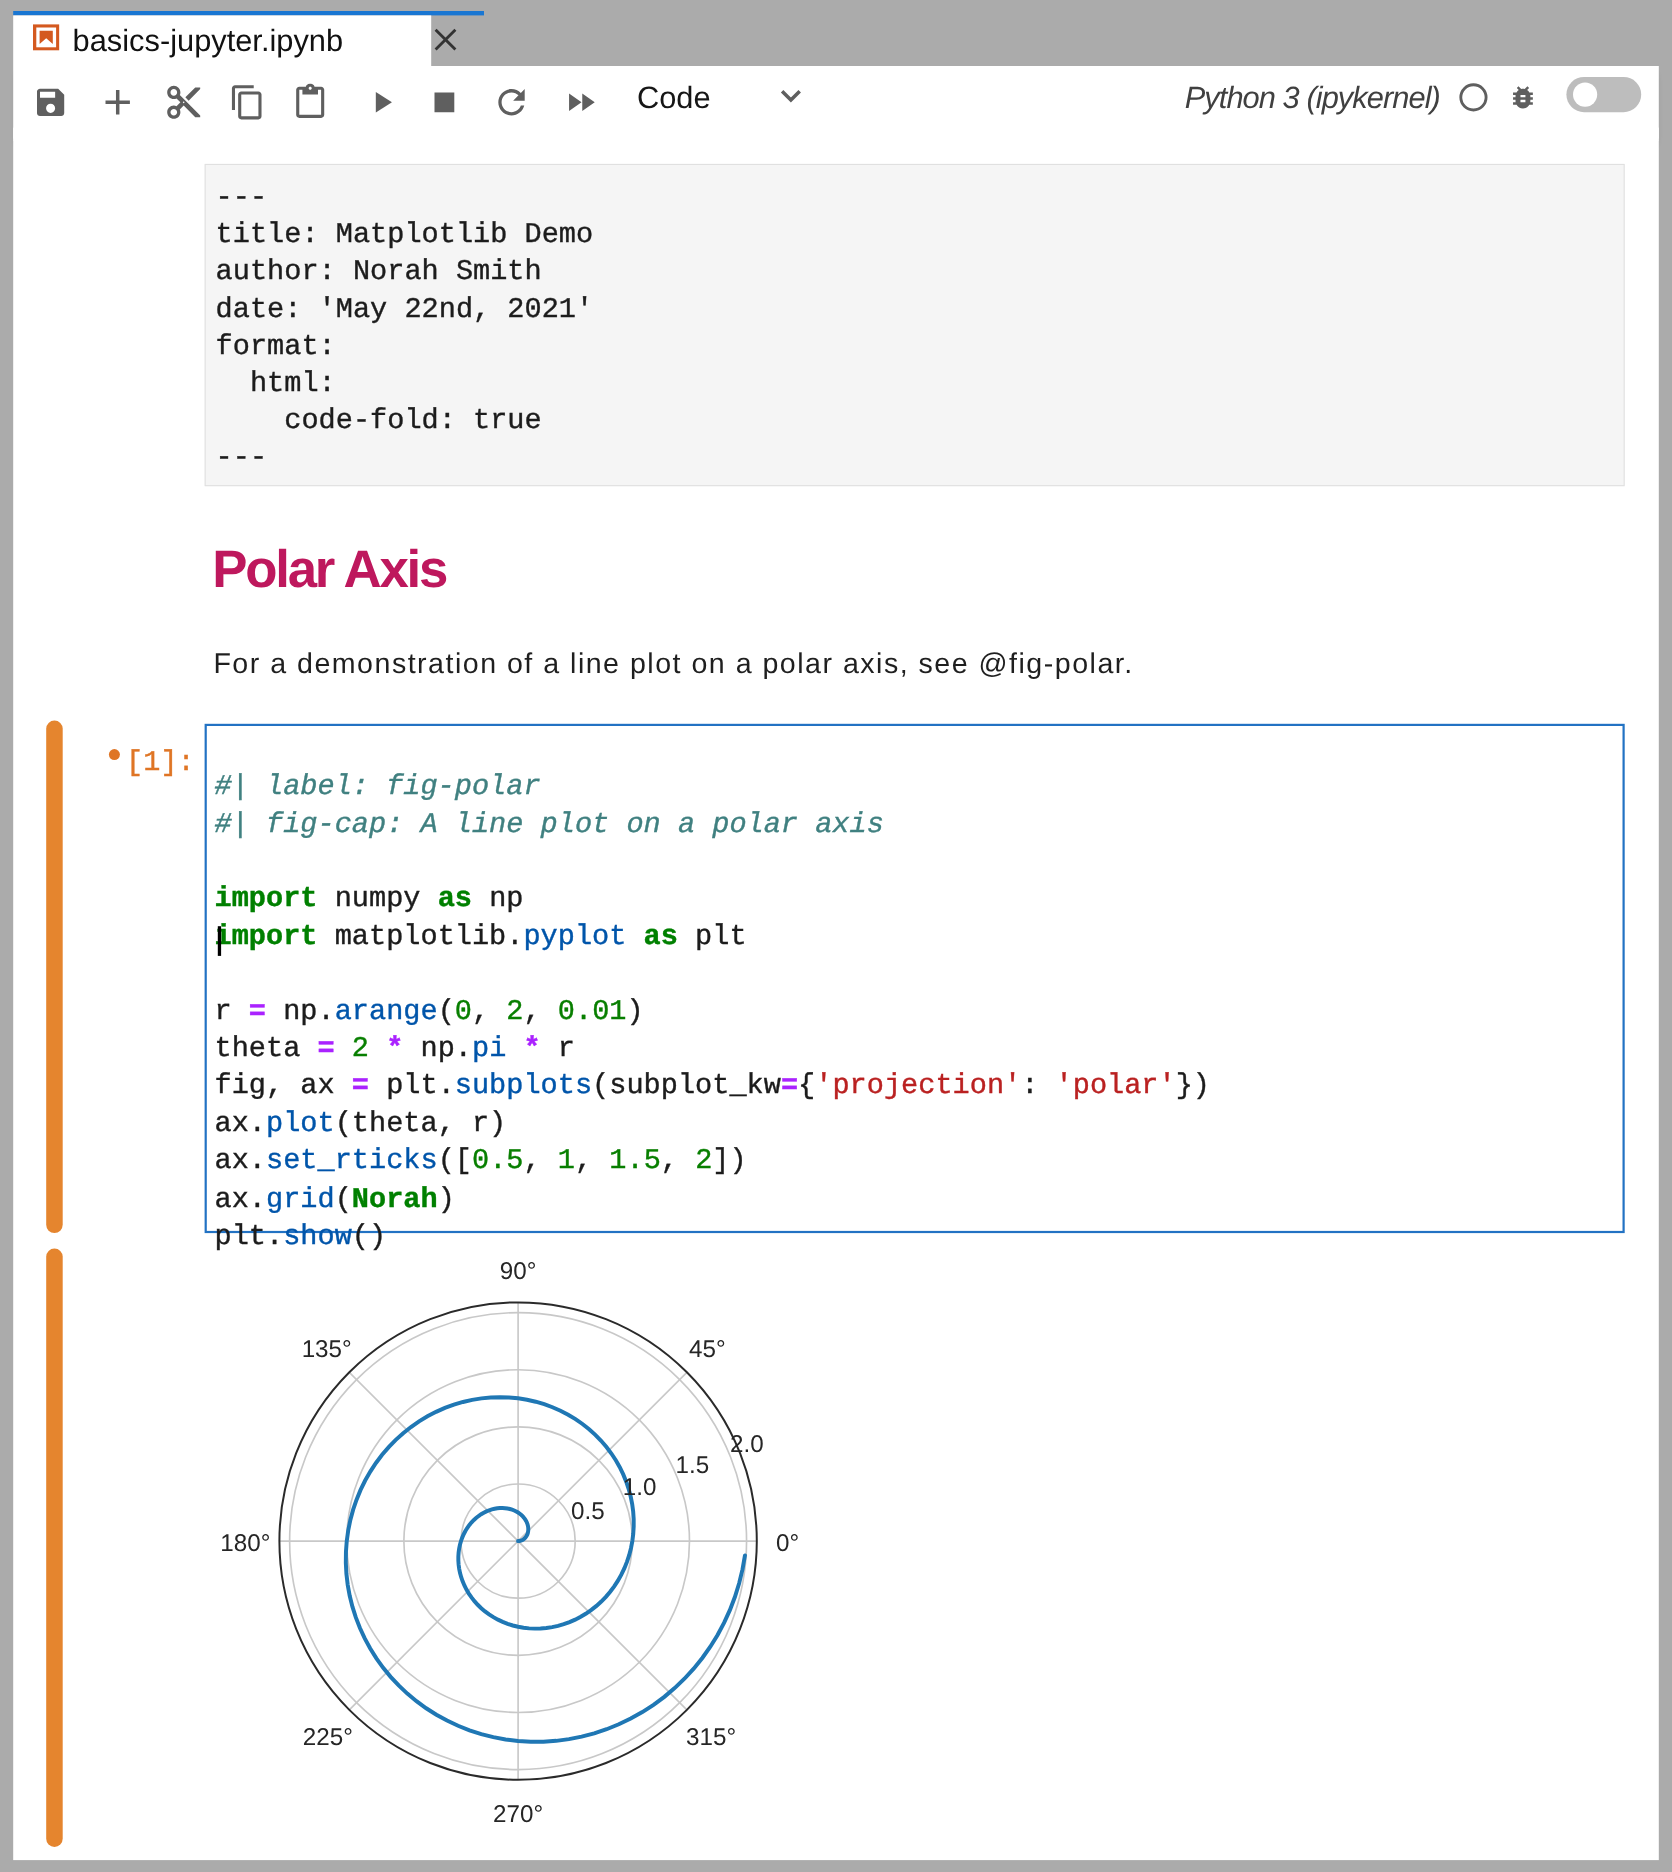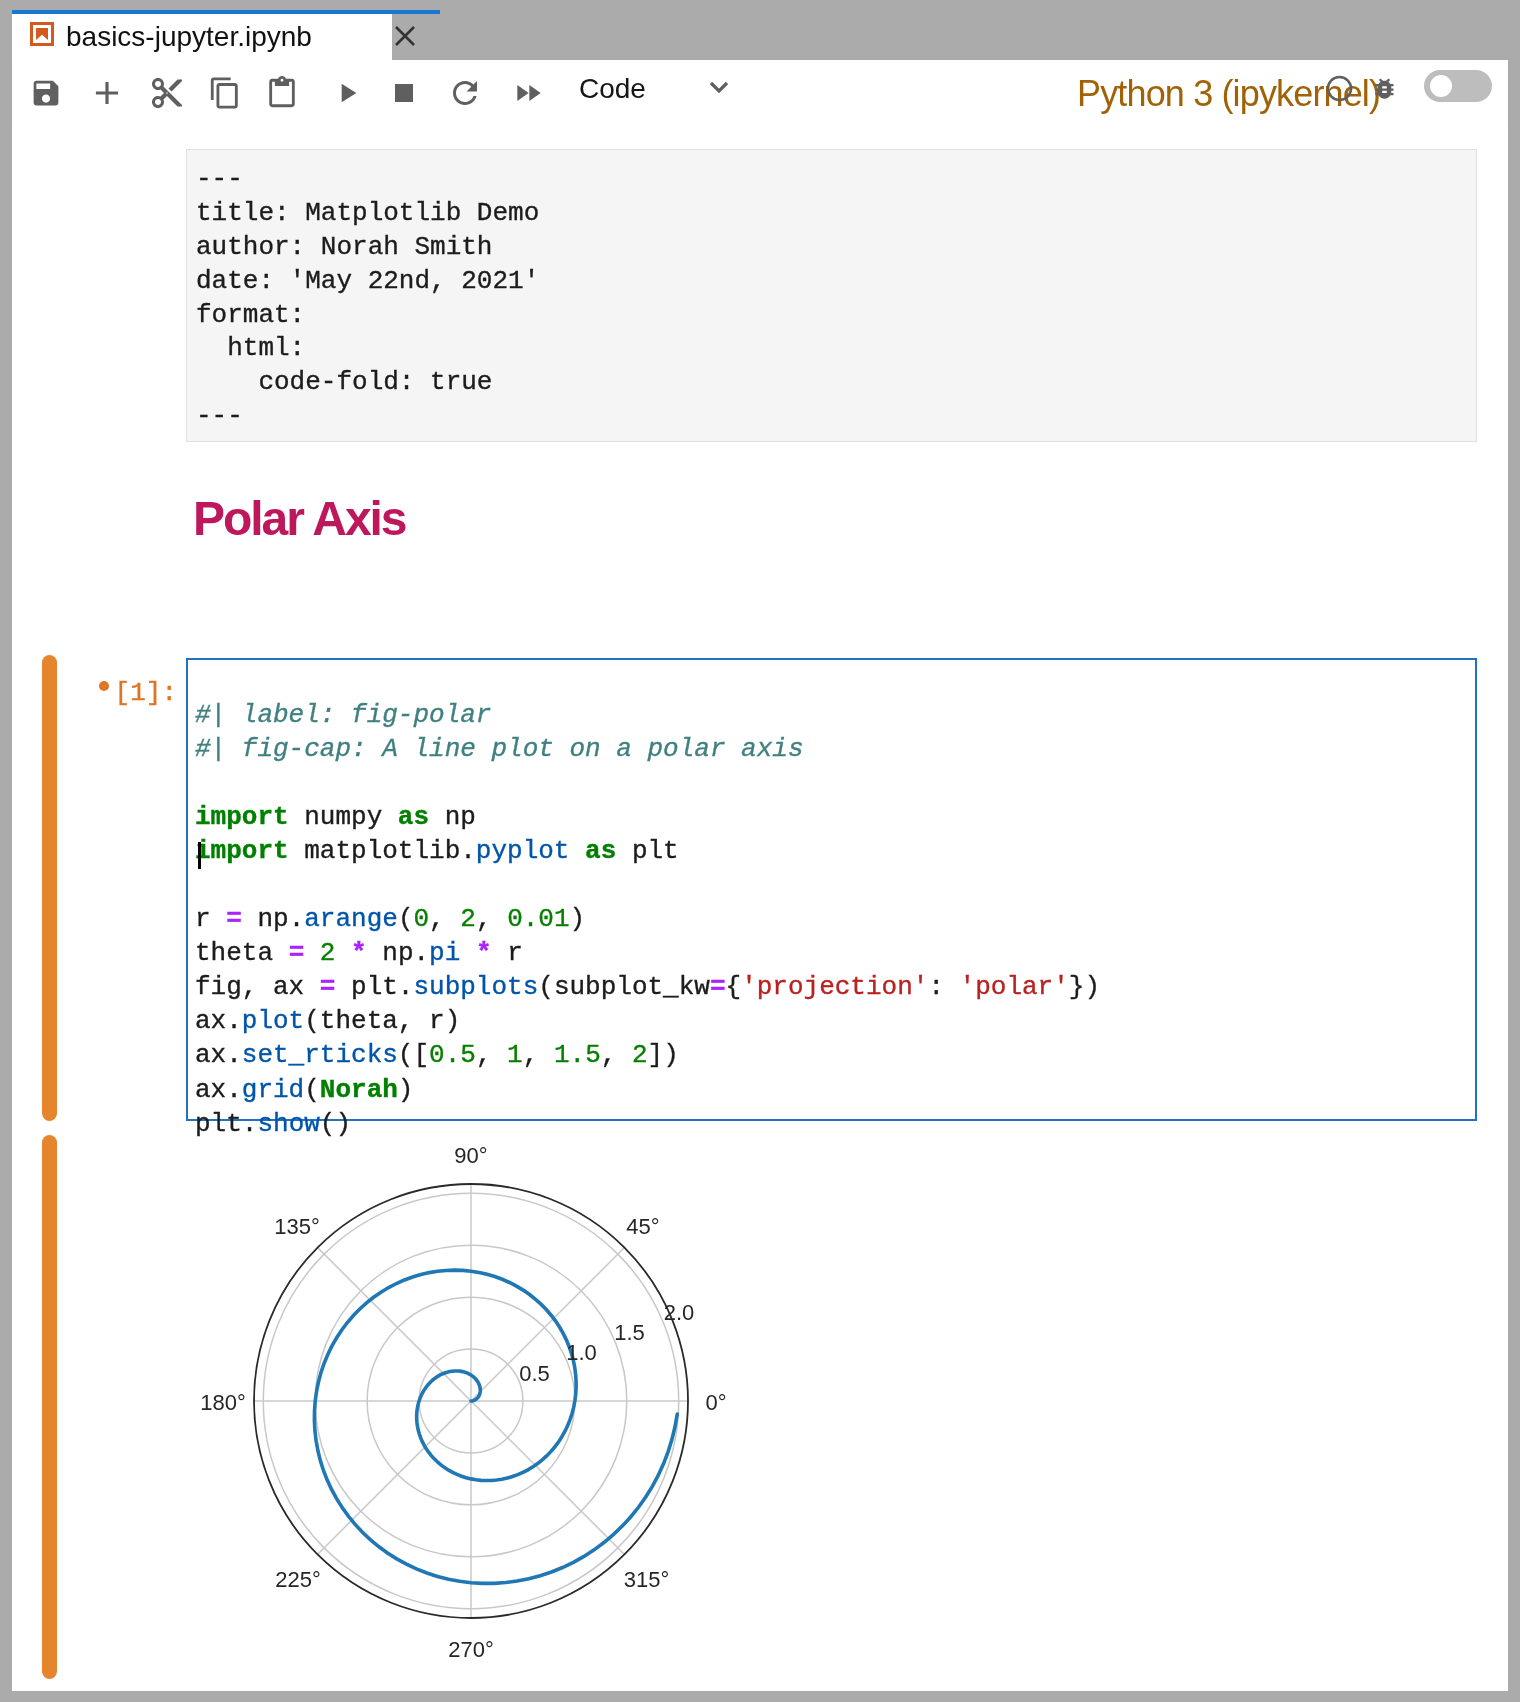--- a/index.html
+++ b/index.html
@@ -6,21 +6,21 @@
 .abs { position:absolute; }
 .mono { font-family:"Liberation Mono",monospace; font-size:26px; white-space:pre; -webkit-text-stroke:0.35px currentColor; }
 
 #tabblue { left:12px; top:10px; width:428px; height:4px; background:#1976d2; }
 #tab { left:12px; top:14px; width:380px; height:46px; background:#fff; }
 #tabtitle { left:54px; top:7px; font-size:28px; color:#111; letter-spacing:0px; }
 
 #toolbar { left:12px; top:60px; width:1496px; height:68px; background:#fff; border-bottom:2px solid #c4c4c4; box-shadow:0 5px 6px -3px rgba(0,0,0,0.15);padding-left:28px; }
 .ticon { position:absolute; top:50%; transform:translate(-50%,-50%); }
 #codetext { left:567px; top:13px; font-size:28px; color:#161616; }
-#kerneltext { left:1065px; top:13px; font-size:36px; color:#a16207; letter-spacing:-0.85px; }
+#kerneltext { left:1065px; top:13px; font-size:28px; color:#404040; letter-spacing:-0.85px;font-style:italic; }
 
 #toggle { left:1412px; top:10px; width:68px; height:32px; border-radius:16px; background:#bdbdbd; }
 #knob { left:1418px; top:15px; width:22px; height:22px; border-radius:50%; background:#fff; }
 
 #content { left:12px; top:116px; width:1496px; height:1575px; background:#fff; }
 
 #rawcell { left:174px; top:33px; width:1291px; height:293px; background:#f5f5f5; border:1px solid #e0e0e0; }
 #rawtext { left:184px; top:47px; line-height:33.87px; color:#1c1c1c; }
 
 #h1 { left:181px; top:375px; font-size:48px; letter-spacing:-2.05px; font-weight:bold; color:#be185d; }
@@ -112,20 +112,21 @@
   <div class="abs" id="rawcell"></div>
   <div class="abs mono" id="rawtext">---
 title: Matplotlib Demo
 author: Norah Smith
 date: 'May 22nd, 2021'
 format:
   html:
     code-fold: true
 ---</div>
   <div class="abs" id="h1">Polar Axis</div>
+  <div class="abs" id="para">For a demonstration of a line plot on a polar axis, see @fig-polar.</div>
   <div class="abs" id="inbar"></div>
   <div class="abs" id="outbar"></div>
   <div class="abs mono" id="prompt">&nbsp;[1]:</div>
   <div class="abs" id="promptdot"></div>
   <div class="abs" id="editor"></div>
   <div class="abs mono" id="code"><span class="c">#| label: fig-polar</span>
 <span class="c">#| fig-cap: A line plot on a polar axis</span>
 
 <span class="k">import</span> numpy <span class="k">as</span> np
 <span class="k">import</span> matplotlib.<span class="p">pyplot</span> <span class="k">as</span> plt

